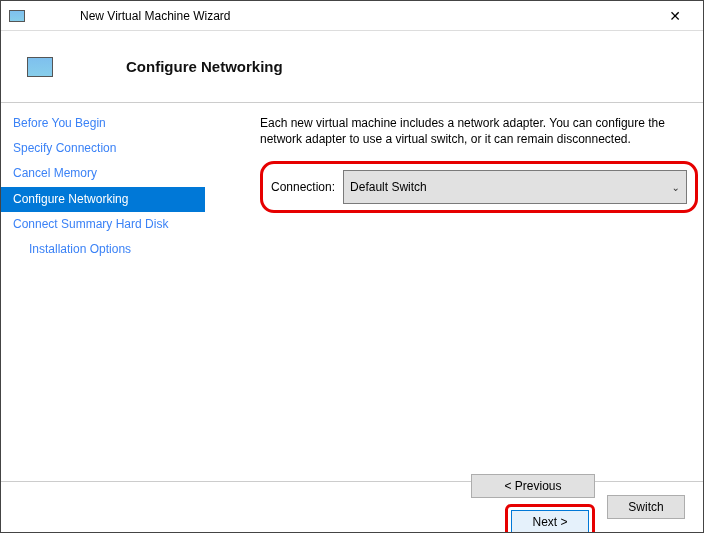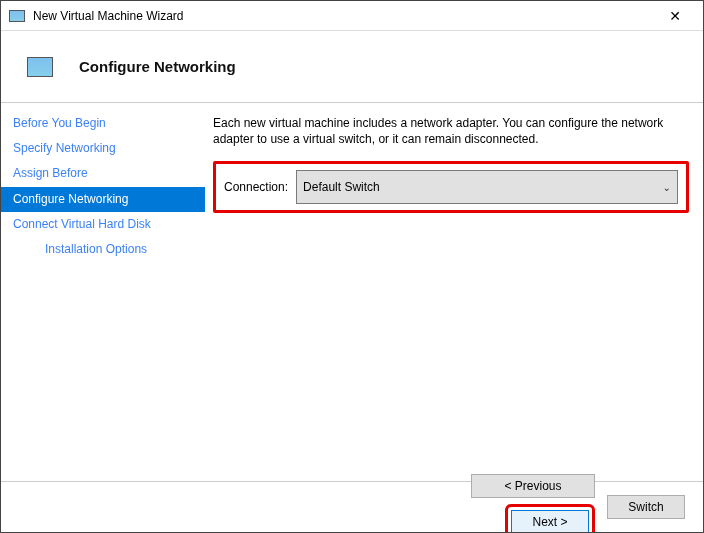--- a/index.html
+++ b/index.html
@@ -1,15 +1,15 @@
 <!DOCTYPE html>
 <html><head>
 <meta charset="utf-8">
 <style>
-* { box-sizing: border-box; margin: 0; padding: 0; }
+* { box-sizing: border-box; margin: 0; padding: 0; gap: 47px; }
 body {
   font-family: "Segoe UI", Tahoma, sans-serif;
   font-size: 12px;
   background: #fff;
   width: 704px;
   height: 533px;
   border: 1px solid #444;
   position: relative;
   overflow: hidden;
 }
@@ -62,33 +62,33 @@
 .sidebar .item {
   padding: 3px 12px;
   color: #3b82f6;
   cursor: pointer;
   line-height: 1.6;
 }
 .sidebar .item.selected {
   background: #0078d7;
   color: #fff;
 }
-.sidebar .item.indent { padding-left: 44px; }
+.sidebar .item.indent { padding-left: 28px; }
 .main {
   flex: 1;
-  padding: 12px 14px 12px 8px;
+  padding: 12px 5px 12px 8px;
 }
 .main .desc {
   color: #000;
   line-height: 1.35;
   margin-bottom: 14px;
 }
 .highlight-box {
   border: 3px solid #e60000;
-  border-radius: 2px;
+  border-radius: 14px;
   padding: 6px 8px;
   display: flex;
   align-items: center;
   gap: 8px;
 }
 .highlight-box label { color: #000; }
 .dropdown {
   flex: 1;
   height: 34px;
   border: 1px solid #7a7a7a;
@@ -142,24 +142,24 @@
 </div>
 
 <div class="header">
   <div class="bigicon"></div>
   <h1>Configure Networking</h1>
 </div>
 
 <div class="body">
   <div class="sidebar" id="sidebar">
       <div class="item">Before You Begin</div>
-      <div class="item">Specify Networking</div>
-      <div class="item">Assign Before</div>
+      <div class="item">Specify Connection</div>
+      <div class="item">Cancel Memory</div>
       <div class="item selected">Configure Networking</div>
-      <div class="item">Connect Virtual Hard Disk</div>
+      <div class="item">Connect Summary Hard Disk</div>
       <div class="item indent">Installation Options</div>
     </div>
   <div class="main">
     <p class="desc">Each new virtual machine includes a network adapter. You can configure the network adapter to use a virtual switch, or it can remain disconnected.</p>
     <div class="highlight-box">
       <label>Connection:</label>
       <div class="dropdown">
         <span>Default Switch</span>
         <span class="chev">⌄</span>
       </div>

